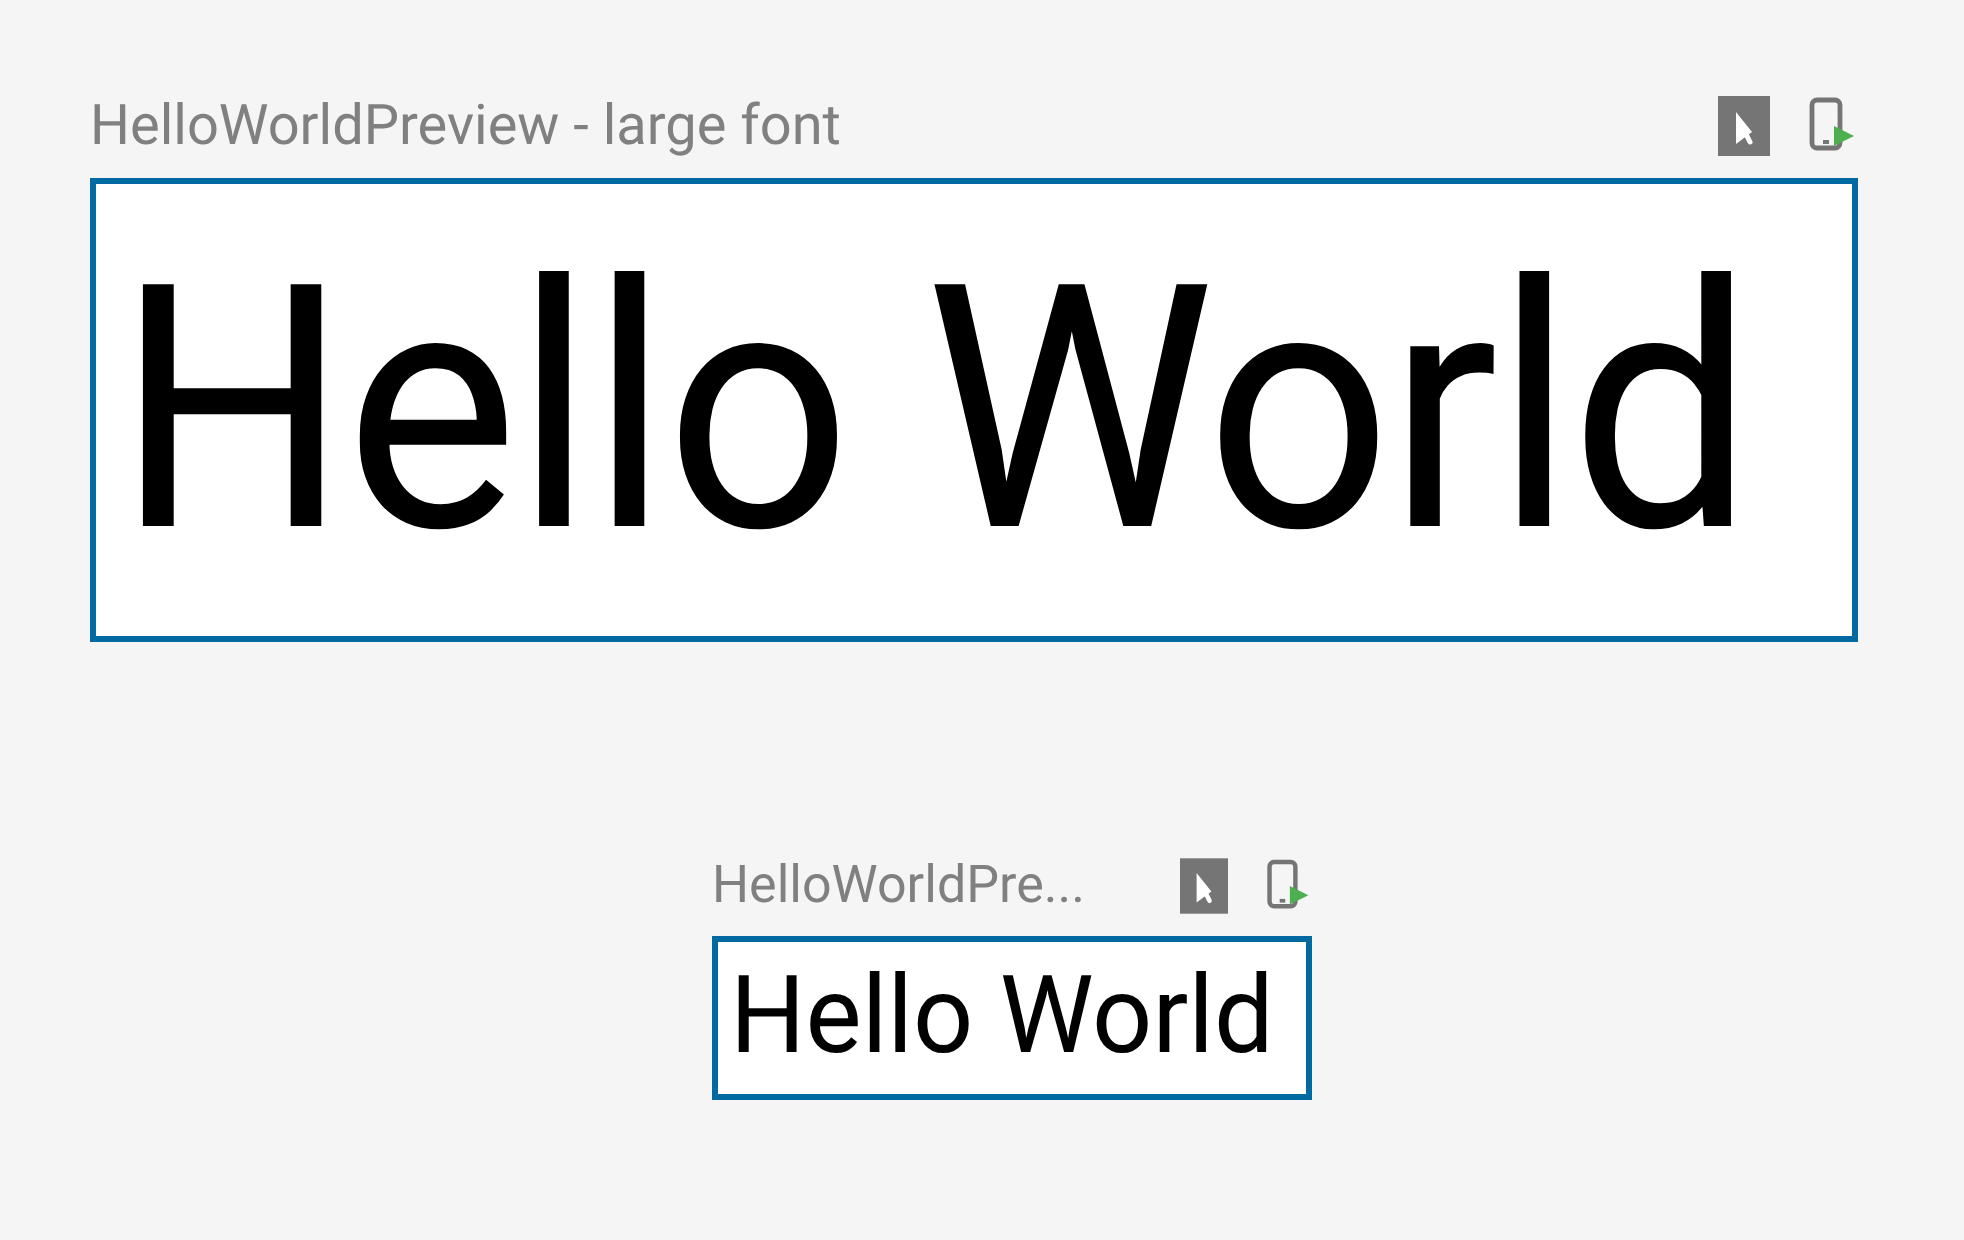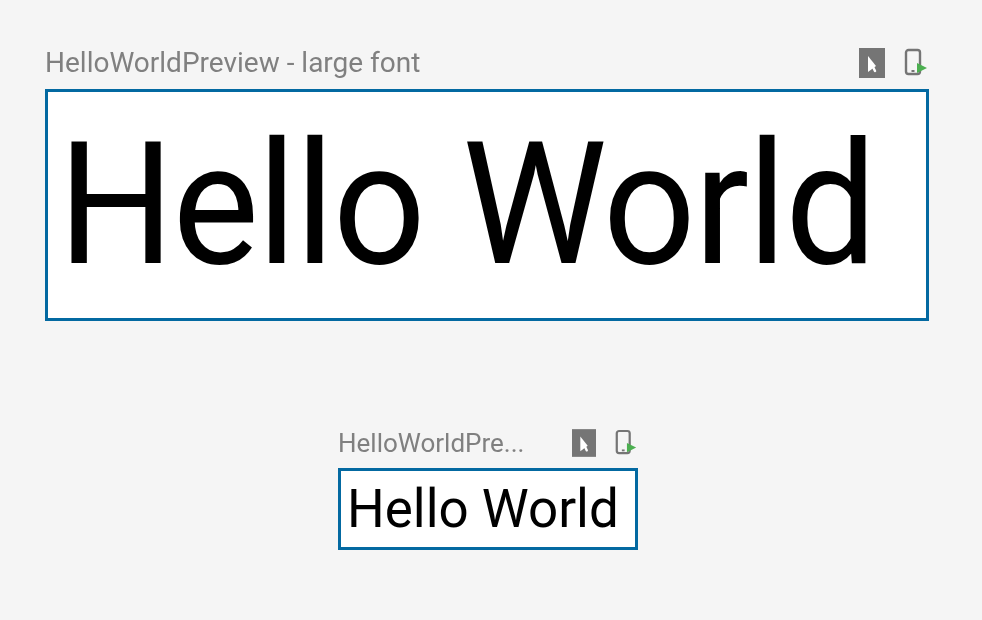--- a/index.html
+++ b/index.html
@@ -116,21 +116,21 @@
             <path d="M14 21 L24 26 L14 31 Z" fill="#4caf50" transform="translate(0,-6)"></path>
           </svg>
         </span>
       </div>
     </div>
     <div class="preview-surface large">
       <div class="hello-text">Hello World</div>
     </div>
   </div>
 
-  <div class="preview-group" style="left:338px; top:428px;justify-content:flex-end;">
+  <div class="preview-group" style="left:356px; top:428px;justify-content:flex-end;">
     <div class="preview-header">
       <div class="preview-title small">HelloWorldPre...</div>
       <div class="preview-actions">
         <span class="icon-btn interactive-mode-icon">
           <svg width="24" height="28" viewBox="0 0 26 30">
             <rect x="0" y="0" width="26" height="30" fill="#757575"></rect>
             <path d="M9 24 L9 8 L17 18" fill="#ffffff"></path>
             <path d="M13 17 L16 23" stroke="#ffffff" stroke-width="2.5" stroke-linecap="round" fill="none"></path>
           </svg>
         </span>

